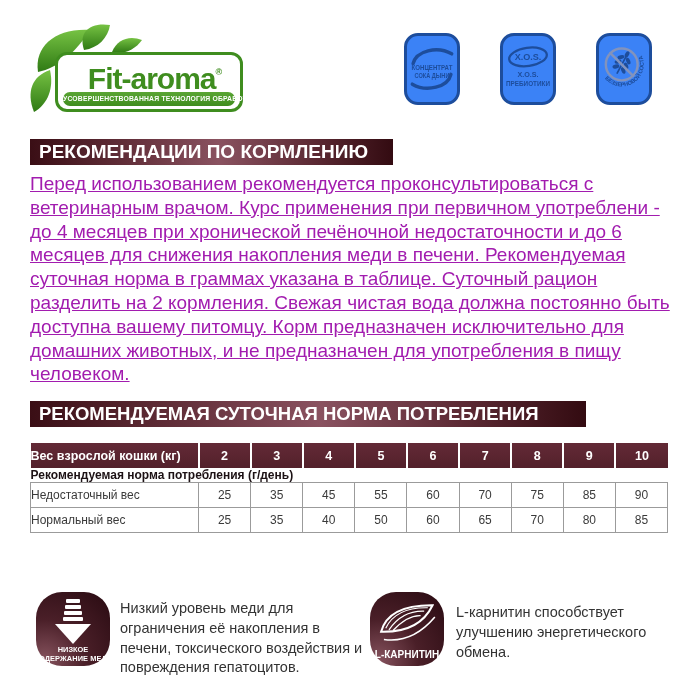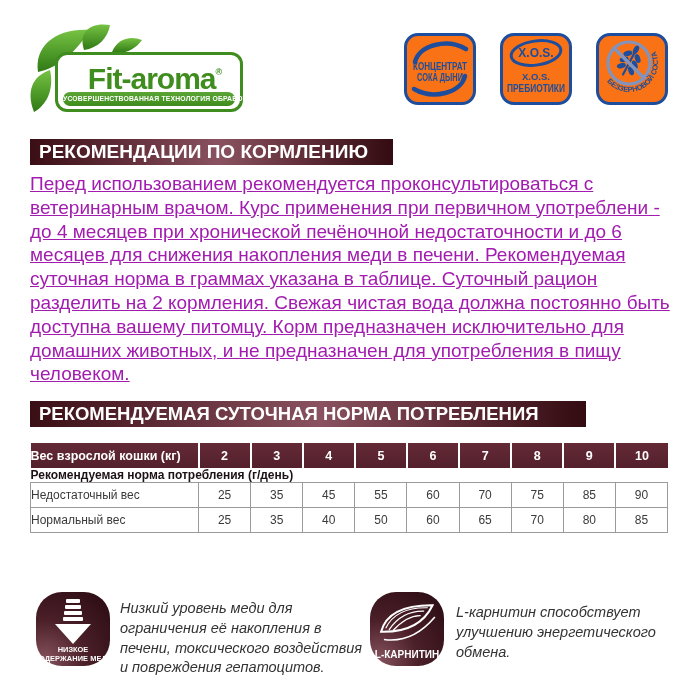--- a/index.html
+++ b/index.html
@@ -14,21 +14,21 @@
   .logo-frame{position:absolute;left:27px;top:30px;width:182px;height:54px;
     border:3px solid #3f8d1f;border-radius:12px;background:#fff;}
   .logo-brand{position:absolute;left:12px;right:0;top:0px;text-align:center;
     font-size:30px;font-weight:bold;color:#3f8d1f;letter-spacing:-1px;line-height:34px;white-space:nowrap;}
   .logo-reg{font-size:9px;vertical-align:14px;letter-spacing:0;}
   .logo-tagline{position:absolute;left:5px;right:5px;bottom:3px;height:14px;border-radius:7px;
     background:linear-gradient(#5aa534,#3f8c1e);color:#fff;font-size:6.8px;font-weight:bold;
     text-align:center;line-height:14px;letter-spacing:.2px;white-space:nowrap;}
 
   
-  .badge{width:72px;height:72px;border:3px solid #1d4d9c;border-radius:14px;background:#f97316;
+  .badge{width:56px;height:72px;border:3px solid #1d4d9c;border-radius:14px;background:#3b82f6;
     box-sizing:border-box;display:flex;justify-content:center;}
   .badge svg{display:block;}
   svg text{font-family:"Liberation Sans",sans-serif;}
 
   
   .title-bar{height:26px;line-height:26px;color:#fff;font-weight:bold;font-size:19px;
     padding-left:9px;box-sizing:border-box;white-space:nowrap;
     background:linear-gradient(90deg,#3a0e15 0%,#67333e 30%,#8a5260 52%,#5c2a34 78%,#330b11 100%);}
 
   
@@ -42,21 +42,21 @@
   .th-num{text-align:center;border-left:2px solid #fff;font-size:12.5px;}
   td.sub{border:none;font-weight:bold;color:#1c1114;font-size:12px;padding:7px 0 5px 7px;}
   tr.data td{border:1px solid #9b9b9b;height:24px;}
   tr.data td.lbl{text-align:left;}
   tr.data td.val{text-align:center;}
 
   
   .fbadge{width:74px;height:74px;border-radius:26px;
     background:radial-gradient(130% 130% at 12% 92%,#85525d 0%,#4a1f28 42%,#270910 100%);
     display:flex;align-items:center;justify-content:center;}
-  .feature-text{font-size:14.5px;line-height:19.8px;color:#333333;font-style:italic;}
+  .feature-text{font-size:14.5px;line-height:19.8px;color:#333333;}
 </style>
 </head>
 <body>
 
 <div class="abs logo-wrap">
   <svg class="abs" style="left:-4px;top:-2px;" width="128" height="100" viewBox="0 0 128 100">
     <defs>
       <linearGradient id="lg" x1="0" y1="0" x2="0" y2="1">
         <stop offset="0" stop-color="#76c243"></stop>
           <stop offset="1" stop-color="#2f7a14"></stop>

